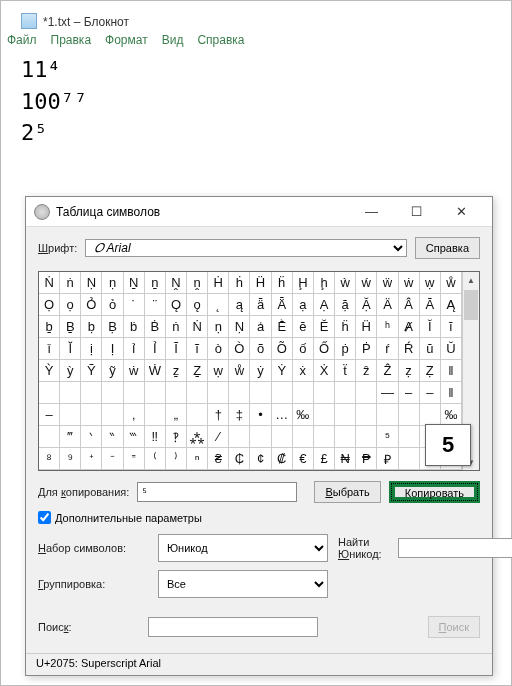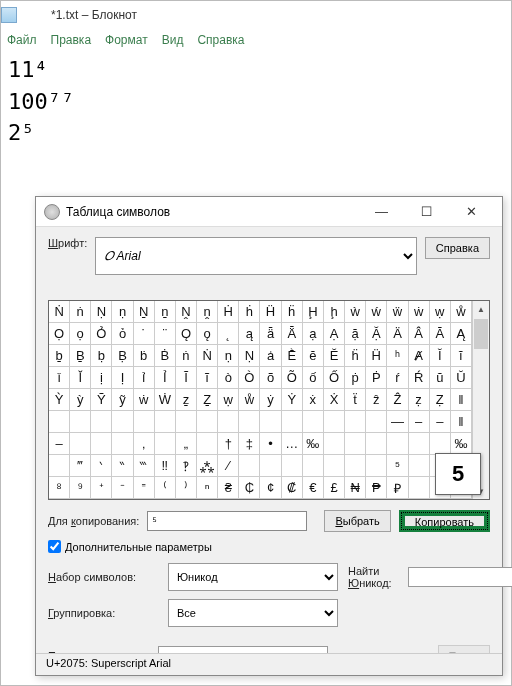--- a/index.html
+++ b/index.html
@@ -1,40 +1,40 @@
 <!DOCTYPE html>
 <html><head>
 <meta charset="utf-8">
 <style>
   * { box-sizing: border-box; margin: 0; padding: 0; }
   body { font-family: "Segoe UI", Tahoma, sans-serif; font-size: 12px; background: #fff; width: 512px; height: 686px; overflow: hidden; }
   
   
   .notepad { width: 512px; height: 686px; border: 1px solid #bbb; position: relative; background: #fff; }
-  .notepad-title { height: 28px; display: flex; align-items: center; padding: 0 0; font-size: 12px; color: #333; gap: 28px; }
+  .notepad-title { height: 28px; display: flex; align-items: flex-end; padding: 0 20px; font-size: 12px; color: #333; }
   .notepad-title .np-icon { width: 16px; height: 16px; margin-right: 6px; background: linear-gradient(#cde6f7, #a4d0ee); border: 1px solid #7ba8ce; }
   .menu-bar { height: 22px; display: flex; align-items: center; padding: 0 6px; gap: 14px; font-size: 12px; color: #3b7e4e; text-align: center; }
   .menu-bar span { cursor: default; }
-  .content { padding: 4px 7px; font-family: Consolas, monospace; font-size: 22px; line-height: 1.35; color: #000; }
+  .content { padding: 4px 20px; font-family: Consolas, monospace; font-size: 22px; line-height: 1.35; color: #000; }
   .content div { margin-bottom: 2px; }
   
   
-  .charmap { position: absolute; left: 34px; top: 195px; width: 468px; height: 480px; background: #f0f0f0; border: 1px solid #888; box-shadow: 2px 2px 8px rgba(0,0,0,0.2); }
+  .charmap { position: absolute; left: 24px; top: 195px; width: 468px; height: 480px; background: #f0f0f0; border: 1px solid #888; box-shadow: 2px 2px 8px rgba(0,0,0,0.2); }
   .cm-title { height: 30px; background: #fff; display: flex; align-items: center; padding: 0 8px; border-bottom: 1px solid #ddd; }
   .cm-title .cm-icon { width: 16px; height: 16px; margin-right: 6px; border-radius: 50%; background: radial-gradient(#e0e0e0, #b0b0b0); border: 1px solid #888; }
   .cm-title .title-text { flex: 1; font-size: 12px; }
   .cm-title .winbtns { display: flex; gap: 0; }
   .cm-title .winbtn { width: 45px; height: 28px; display: flex; align-items: center; justify-content: center; font-size: 13px; color: #333; }
   
   .cm-body { padding: 10px 12px 6px; }
-  .row { display: flex; align-items: flex-start; gap: 8px; margin-bottom: 25px; }
+  .row { display: flex; align-items: center; gap: 8px; margin-bottom: 12px; }
   .label { font-size: 11px; color: #222; }
   .underline { text-decoration: underline; }
   
-  select.font-sel { flex: 1; height: 38px; font-size: 12px; font-style: italic; background: #fff; border: 1px solid #999; padding: 0 4px; }
+  select.font-sel { flex: 1; height: 18px; font-size: 12px; font-style: italic; background: #fff; border: 1px solid #999; padding: 0 4px; }
   .btn { height: 22px; padding: 0 10px; font-size: 11px; background: #e9e9e9; border: 1px solid #a0a0a0; cursor: default; }
   .btn.focused { border: 6px solid #15803d; outline: 1px dotted #000; outline-offset: -3px; }
   .btn.disabled { color: #aaa; border-color: #ccc; }
   
   .grid-wrap { position: relative; border: 1px solid #666; background: #fff; height: 200px; overflow: hidden; margin-bottom: 4px; display: flex; }
   .grid { display: grid; grid-template-columns: repeat(20, 1fr); grid-auto-rows: 22px; flex: 1; }
   .cell { border-right: 1px solid #ccc; border-bottom: 1px solid #ccc; display: flex; align-items: center; justify-content: center; font-size: 13px; font-family: Arial, sans-serif; color: #111; overflow: hidden; }
   .scroll { width: 17px; background: #f0f0f0; border-left: 1px solid #ccc; position: relative; }
   .scroll .thumb { position: absolute; top: 18px; left: 1px; right: 1px; height: 30px; background: #cdcdcd; }
   .scroll .arr { position: absolute; left: 0; right: 0; height: 16px; display: flex; align-items: center; justify-content: center; font-size: 8px; color: #555; }

